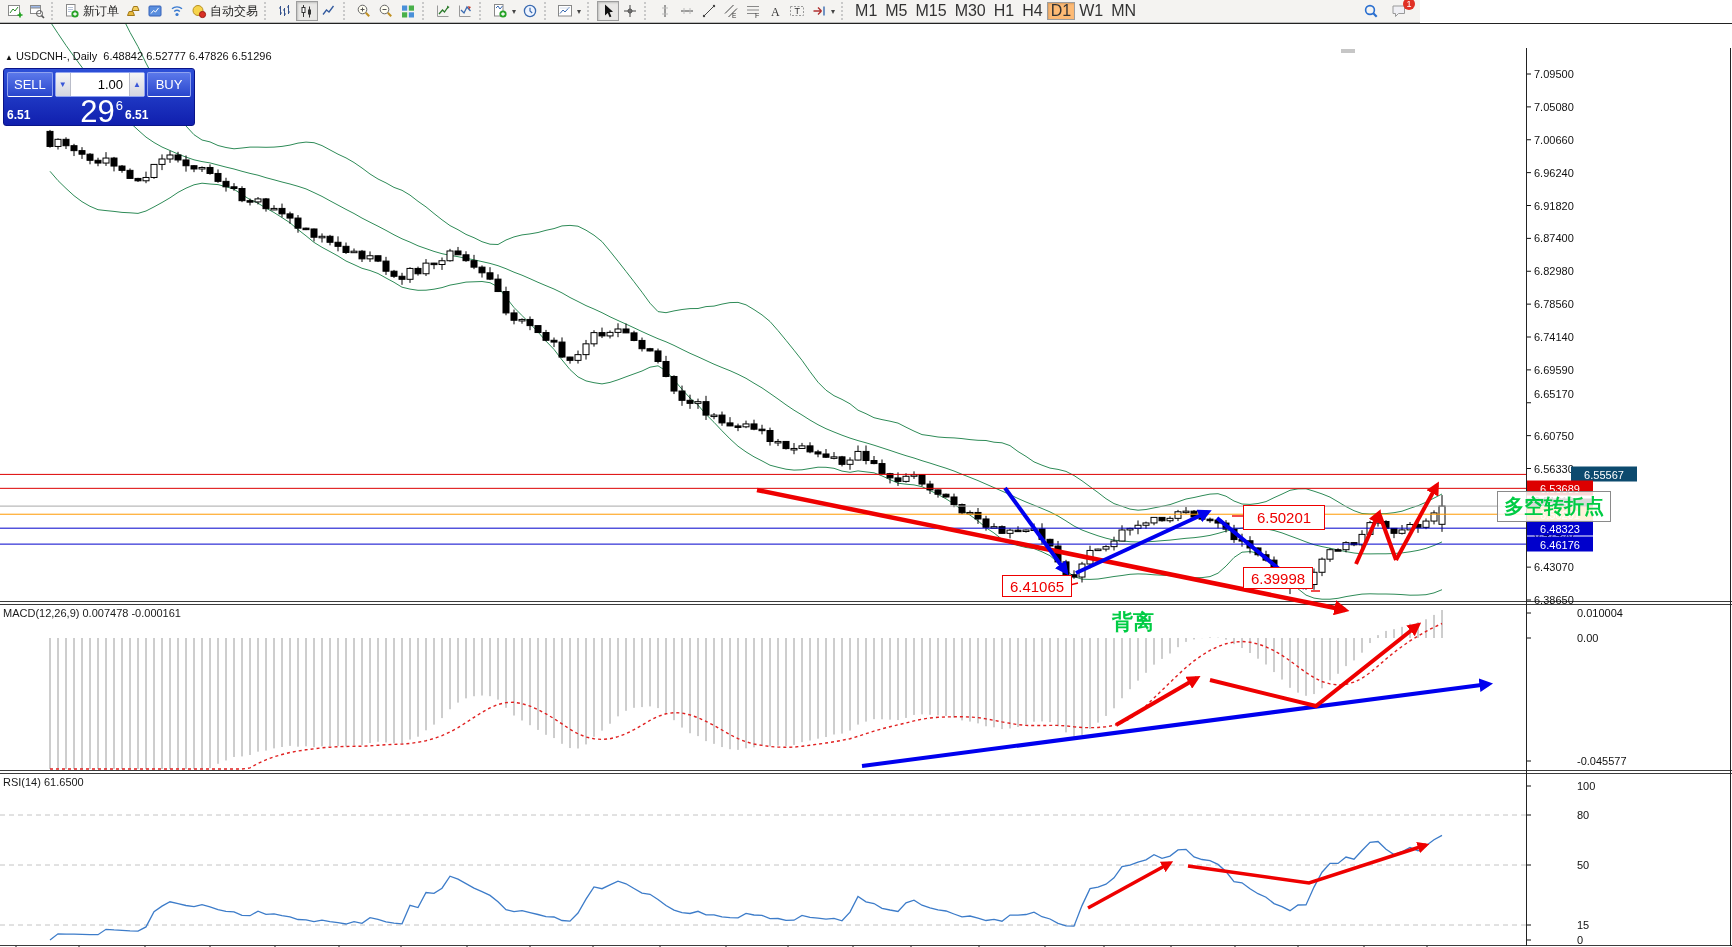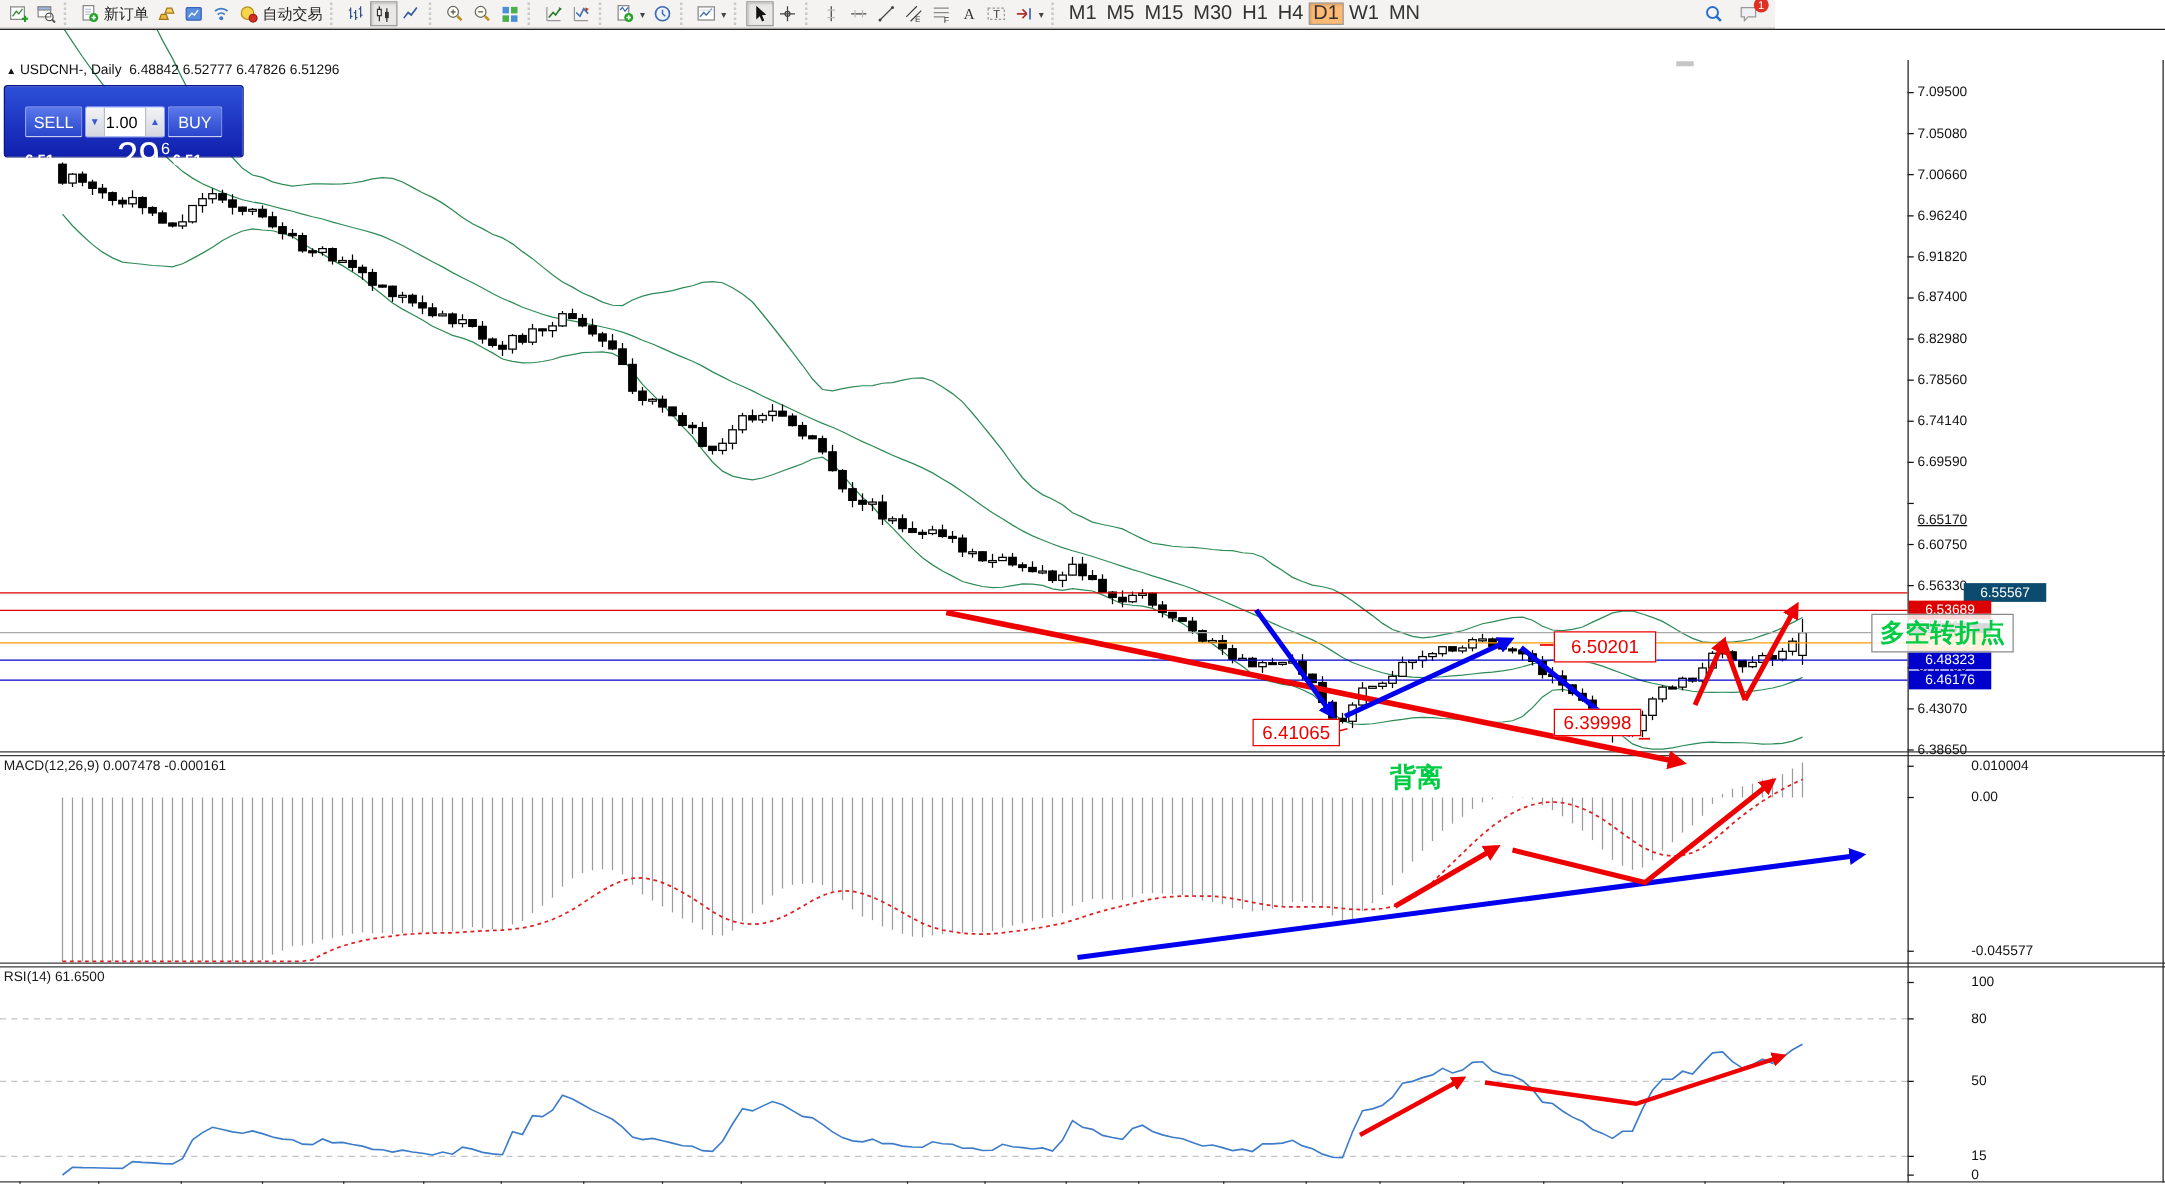--- a/index.html
+++ b/index.html
@@ -38,21 +38,21 @@
              display:flex;align-items:center;justify-content:center;transform:translateY(-50%);}
   .macd-tick,.rsi-tick{position:absolute;left:1532px;font-size:11px;color:#111;transform:translateY(-50%);margin-left:45px;}
   
   .price-tag{position:absolute;border:1px solid #ee0000;background:#fff;color:#ee0000;
              font-size:15px;display:flex;align-items:center;justify-content:center;z-index:40;}
   .cn-text{position:absolute;font-weight:bold;z-index:40;white-space:nowrap;}
   .cn-text.boxed{border:1px solid #8a8a8a;padding:1px 6px;background:rgba(255,255,255,.85);}
   
   #trade-panel{position:absolute;left:3px;top:44px;width:192px;height:58px;z-index:30;
                background:linear-gradient(#2d50d8,#101fae);border:1px solid #0a1489;border-radius:3px;
-               padding:16px;box-sizing:border-box;}
+               padding:3px;box-sizing:border-box;}
   .tp-row{display:flex;gap:2px;height:25px;}
   .tp-btn{flex:0 0 44px;background:linear-gradient(#5b78ea,#2946cd);border:1px solid #8fa2f0;
           border-bottom:1px solid #fff;border-radius:2px;color:#fff;font-size:13px;
           font-family:"Liberation Sans",sans-serif;display:flex;align-items:center;justify-content:center;}
   .tp-spin{flex:1;display:flex;background:#fff;border:1px solid #8fa2f0;border-radius:2px;overflow:hidden;}
   .tp-sbtn{width:15px;background:linear-gradient(#f4f4f6,#d4d6e0);border:none;border-right:1px solid #b9bcc9;
            font-size:8px;color:#3a57d8;display:flex;align-items:center;justify-content:center;}
   .tp-sbtn:last-child{border-right:none;border-left:1px solid #b9bcc9;}
   .tp-vol{flex:1;display:flex;align-items:center;justify-content:flex-end;padding-right:6px;
           font-size:13px;color:#000;}
@@ -930,21 +930,21 @@
         <div class="tick-label" style="top: 50px;">7.09500</div>
         <div class="tick-label" style="top: 82.875px;">7.05080</div>
         <div class="tick-label" style="top: 115.75px;">7.00660</div>
         <div class="tick-label" style="top: 148.625px;">6.96240</div>
         <div class="tick-label" style="top: 181.5px;">6.91820</div>
         <div class="tick-label" style="top: 214.375px;">6.87400</div>
         <div class="tick-label" style="top: 247.25px;">6.82980</div>
         <div class="tick-label" style="top: 280.125px;">6.78560</div>
         <div class="tick-label" style="top: 313px;">6.74140</div>
         <div class="tick-label" style="top: 345.875px;">6.69590</div>
-        <div class="tick-label" style="top: 392px; text-decoration: underline;">6.65170</div>
+        <div class="tick-label" style="top: 370px;">6.65170</div>
         <div class="tick-label" style="top: 411.625px;">6.60750</div>
         <div class="tick-label" style="top: 444.5px;">6.56330</div>
         <div class="tick-label" style="top: 477.375px;">6.51910</div>
         <div class="tick-label" style="top: 510.25px;">6.47490</div>
         <div class="tick-label" style="top: 543.125px;">6.43070</div>
         <div class="tick-label" style="top: 576px;">6.38650</div>
         <div class="level-tag" style="top: 450.393px; background: #0c4a6e; margin-left: 44px;">6.55567</div>
         <div class="level-tag" style="top: 464.336px; background: rgb(221, 0, 0);">6.53689</div>
         <div class="level-tag" style="top: 482.101px; background: rgb(0, 0, 0);">6.51296</div>
         <div class="level-tag" style="top: 490.23px; background: rgb(255, 153, 0);">6.50201</div>

